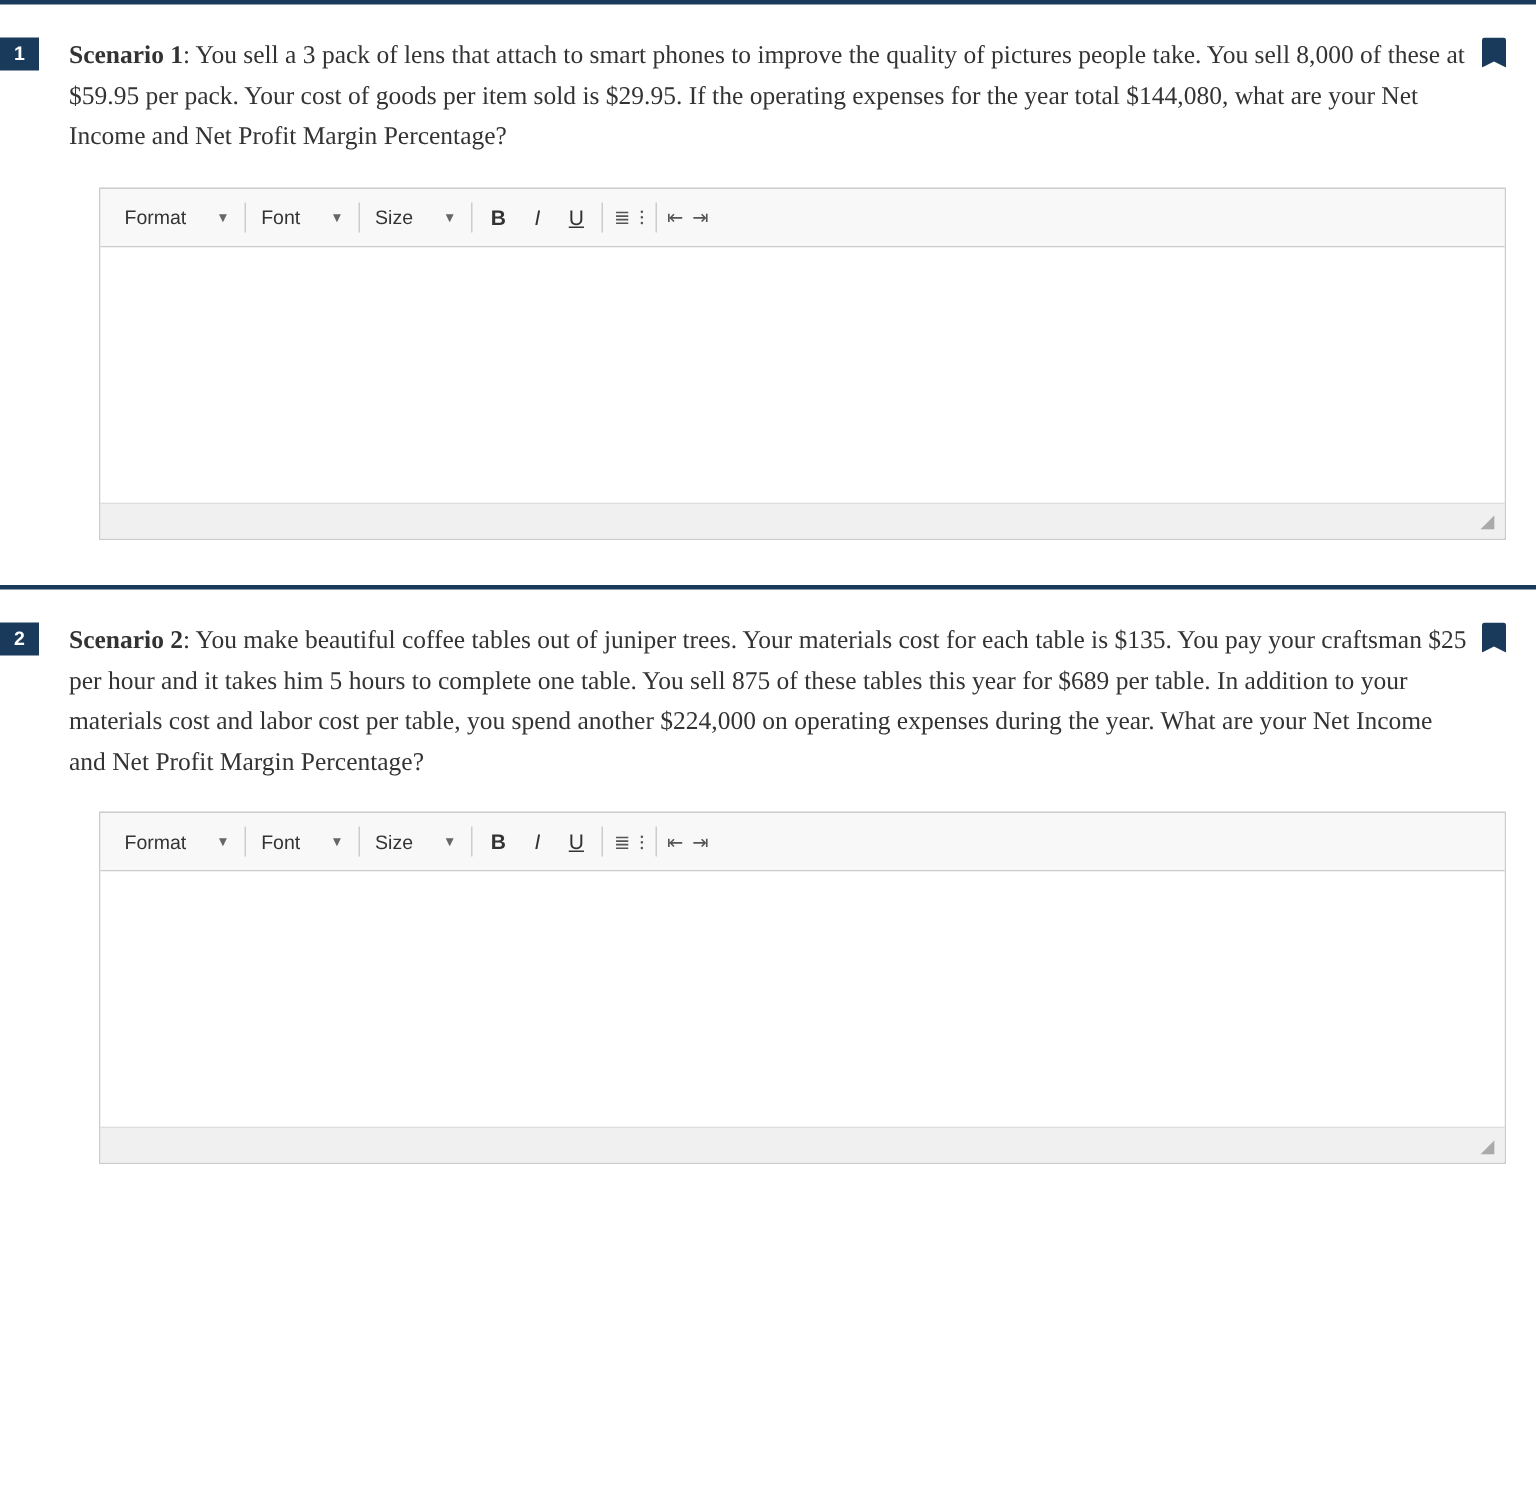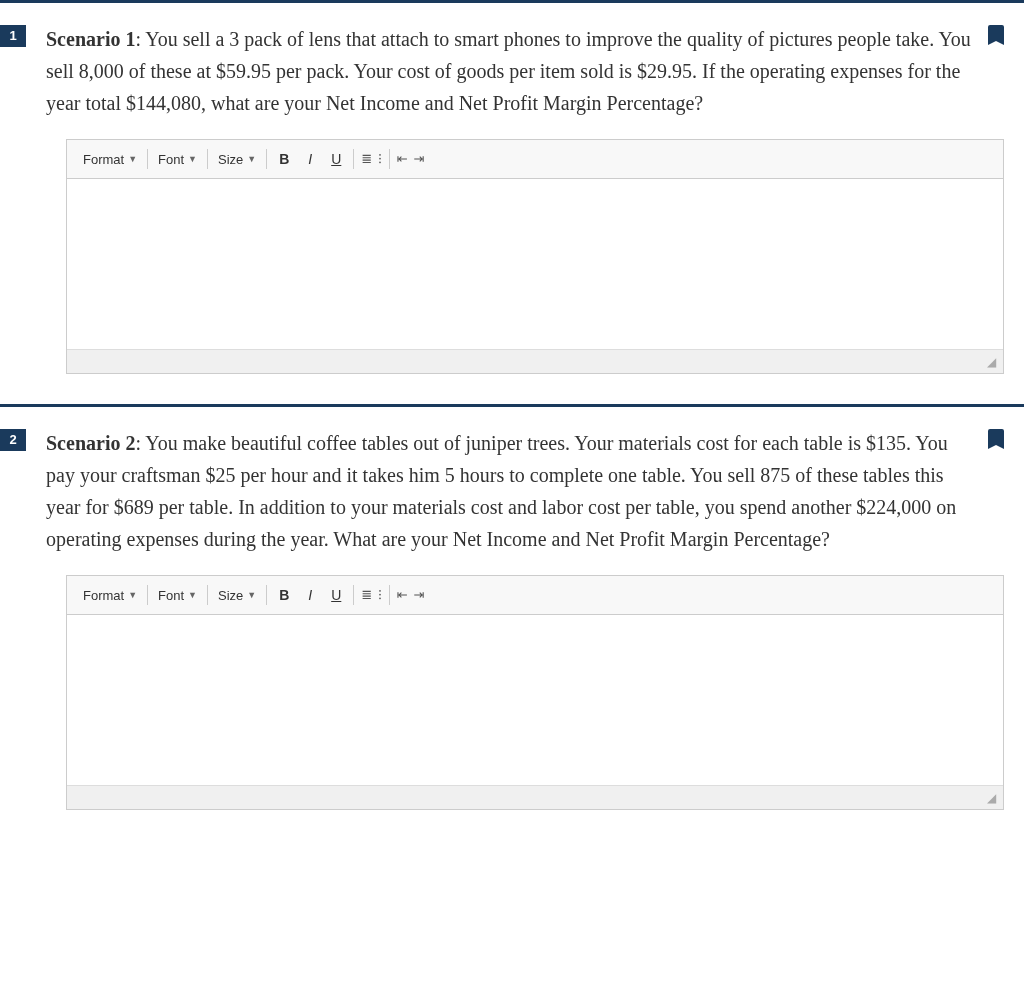--- a/index.html
+++ b/index.html
@@ -44,21 +44,21 @@
       height: 22px;
       display: flex;
       align-items: center;
       justify-content: center;
       flex-shrink: 0;
       margin-right: 20px;
       margin-top: 2px;
     }
 
     .scenario-text {
-      font-size: 20px;
+      font-size: 17px;
       line-height: 1.6;
       flex: 1;
     }
 
     .scenario-text strong {
       font-weight: bold;
     }
 
     .bookmark-icon {
       width: 16px;
@@ -81,21 +81,21 @@
       border-bottom: 1px solid #ccc;
       background: #f8f8f8;
       gap: 0;
       flex-wrap: wrap;
       min-height: 38px;
     }
 
     .toolbar-select {
       display: flex;
       align-items: center;
-      gap: 4px;
+      gap: 20px;
       padding: 2px 6px;
       font-size: 13px;
       font-family: Arial, sans-serif;
       color: #333;
       cursor: pointer;
       border: none;
       background: transparent;
     }
 
     .toolbar-select .dropdown-arrow {

